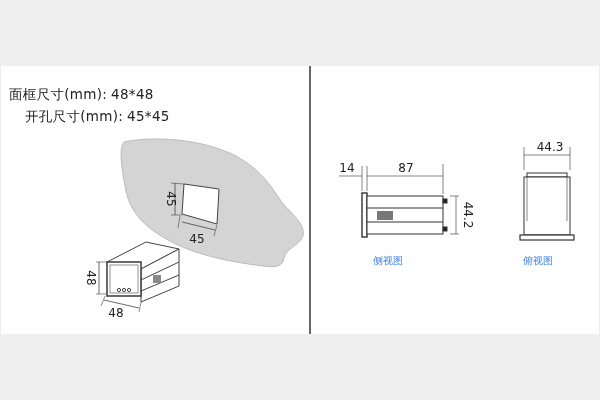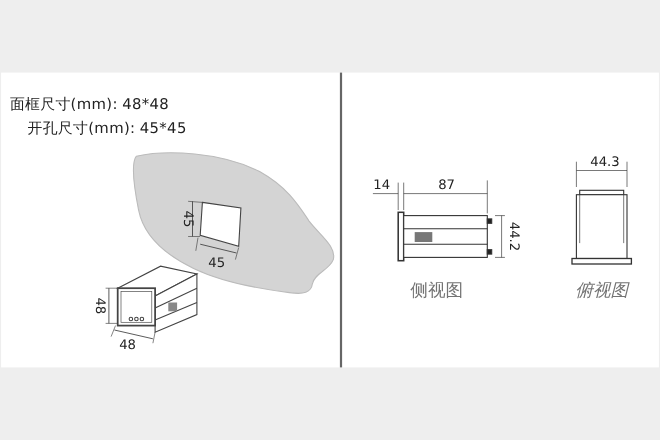--- a/index.html
+++ b/index.html
@@ -16,21 +16,21 @@
       position: absolute; left: 308px; top: 0; width: 2px; height: 268px;
       background: #666666;
     }
     .spec {
       position: absolute; left: 8px; font-size: 13.5px; color: #222;
       letter-spacing: 0.3px;
     }
     .spec .v { margin-left: 4px; }
     svg { position: absolute; left: 0; top: 0; }
     .caption {
-      position: absolute; font-size: 16px; color: #737373;
+      position: absolute; font-size: 10px; color: #3b82f6;
     }
     .dim { font-family: "DejaVu Sans", sans-serif; font-size: 12px; fill: #222; }
   </style>
 </head>
 <body>
 
 <div class="canvas">
   <div class="divider"></div>
 
   <div class="spec" style="top:20px;">
@@ -105,14 +105,14 @@
       <line x1="566" y1="111" x2="566" y2="155" stroke-width="0.6"></line>
       <rect x="519" y="169" width="54" height="5" stroke-width="1.2"></rect>
       <line x1="523" y1="81" x2="523" y2="104" stroke-width="0.6"></line>
       <line x1="569" y1="81" x2="569" y2="104" stroke-width="0.6"></line>
       <line x1="523" y1="89" x2="569" y2="89" stroke-width="0.6"></line>
     </g>
     <text class="dim" x="549" y="85" text-anchor="middle">44.3</text>
   </svg>
 
   <div class="caption" style="left:372px; top:188px;">侧视图</div>
-  <div class="caption" style="left:522px; top:188px;font-style:italic;">俯视图</div>
+  <div class="caption" style="left:522px; top:188px;">俯视图</div>
 </div>
 
 </body></html>

